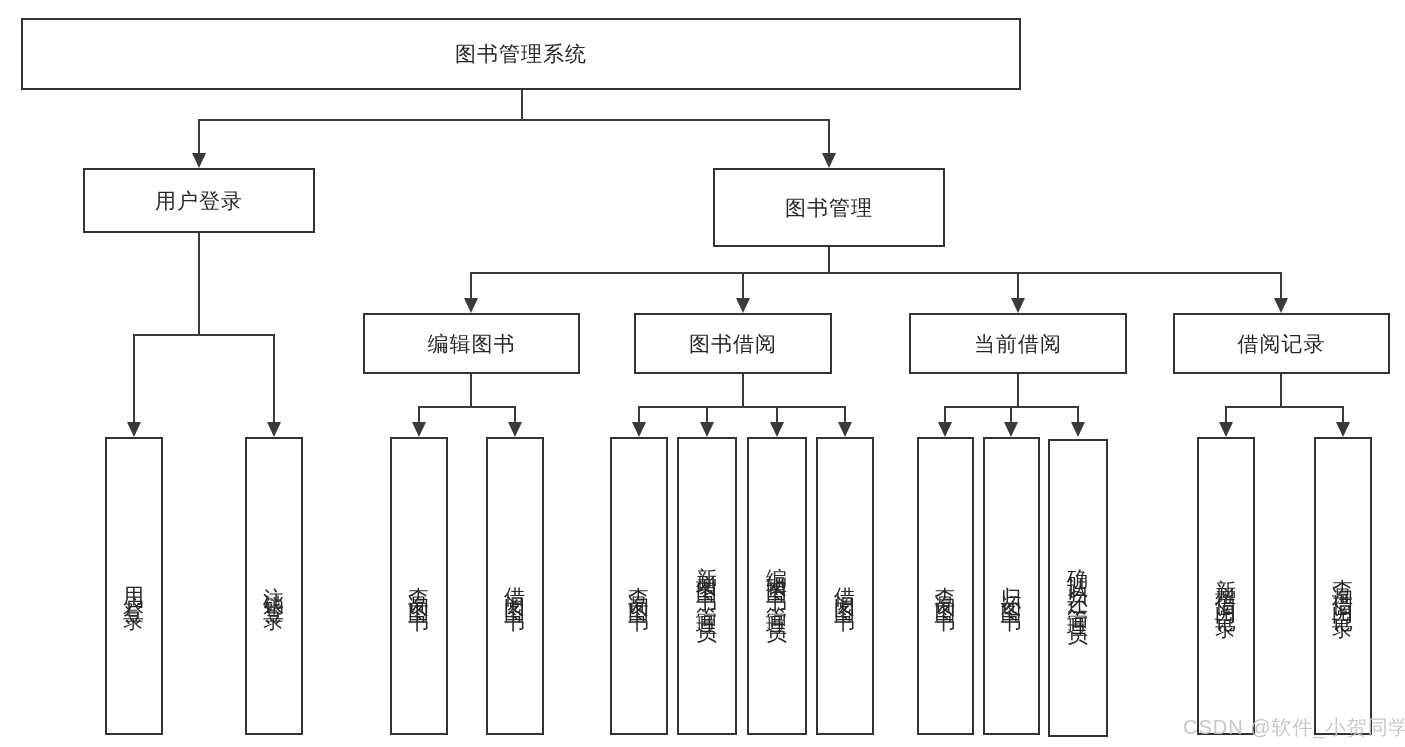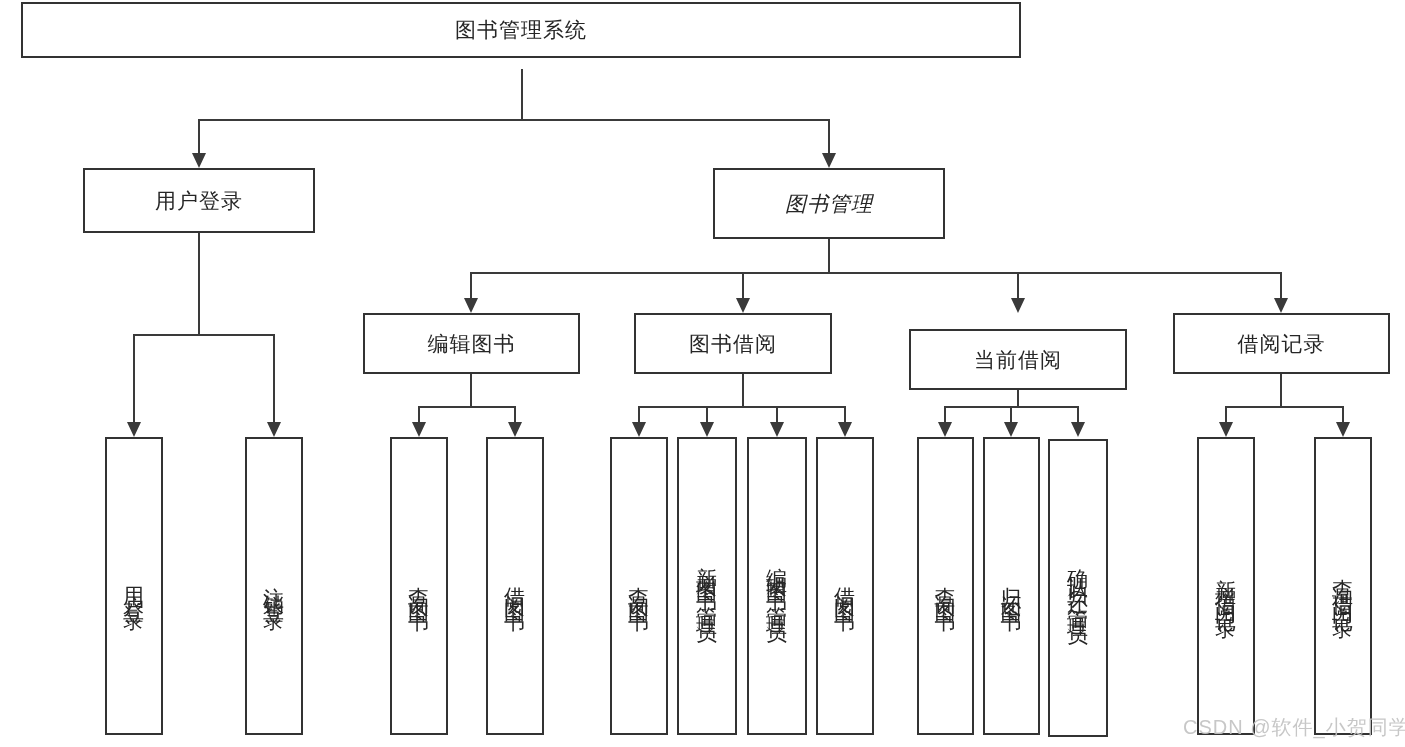--- a/index.html
+++ b/index.html
@@ -68,37 +68,37 @@
     opacity: 0.92;
     z-index: 5;
     white-space: nowrap;
   }
 </style>
 </head>
 <body>
 
 <div class="canvas">
 
-  <div class="node" style="left:21px; top:2px; width:1000px; height:56px;">
+  <div class="node" style="left:21px; top:18px; width:1000px; height:72px;">
     <span>图书管理系统</span>
   </div>
 
   <div class="vline" style="left:521px; top:69px; height:52px;"></div>
 
   <div class="hline" style="left:198px; top:119px; width:632px;"></div>
 
   <div class="vline" style="left:198px; top:119px; height:37px;"></div>
   <div class="arr" style="left:192px; top:153px;"></div>
   <div class="vline" style="left:828px; top:119px; height:37px;"></div>
   <div class="arr" style="left:822px; top:153px;"></div>
 
   <div class="node" style="left:83px; top:168px; width:232px; height:65px;">
     <span>用户登录</span>
   </div>
-  <div class="node" style="left:713px; top:168px; width:232px; height:71px;font-style:italic;">
+  <div class="node" style="left:713px; top:168px; width:232px; height:79px;">
     <span>图书管理</span>
   </div>
 
   <div class="vline" style="left:198px; top:233px; height:103px;"></div>
   <div class="hline" style="left:133px; top:334px; width:142px;"></div>
   <div class="vline" style="left:133px; top:334px; height:91px;"></div>
   <div class="arr" style="left:127px; top:422px;"></div>
   <div class="vline" style="left:273px; top:334px; height:91px;"></div>
   <div class="arr" style="left:267px; top:422px;"></div>
 
@@ -112,21 +112,21 @@
   <div class="arr" style="left:1011px; top:298px;"></div>
   <div class="vline" style="left:1280px; top:272px; height:29px;"></div>
   <div class="arr" style="left:1274px; top:298px;"></div>
 
   <div class="node" style="left:363px; top:313px; width:217px; height:61px;">
     <span>编辑图书</span>
   </div>
   <div class="node" style="left:634px; top:313px; width:198px; height:61px;">
     <span>图书借阅</span>
   </div>
-  <div class="node" style="left:909px; top:313px; width:218px; height:61px;margin-top:16px;">
+  <div class="node" style="left:909px; top:313px; width:218px; height:61px;">
     <span>当前借阅</span>
   </div>
   <div class="node" style="left:1173px; top:313px; width:217px; height:61px;">
     <span>借阅记录</span>
   </div>
 
   <div class="vline" style="left:470px; top:374px; height:34px;"></div>
   <div class="hline" style="left:418px; top:406px; width:98px;"></div>
   <div class="vline" style="left:418px; top:406px; height:19px;"></div>
   <div class="arr" style="left:412px; top:422px;"></div>

